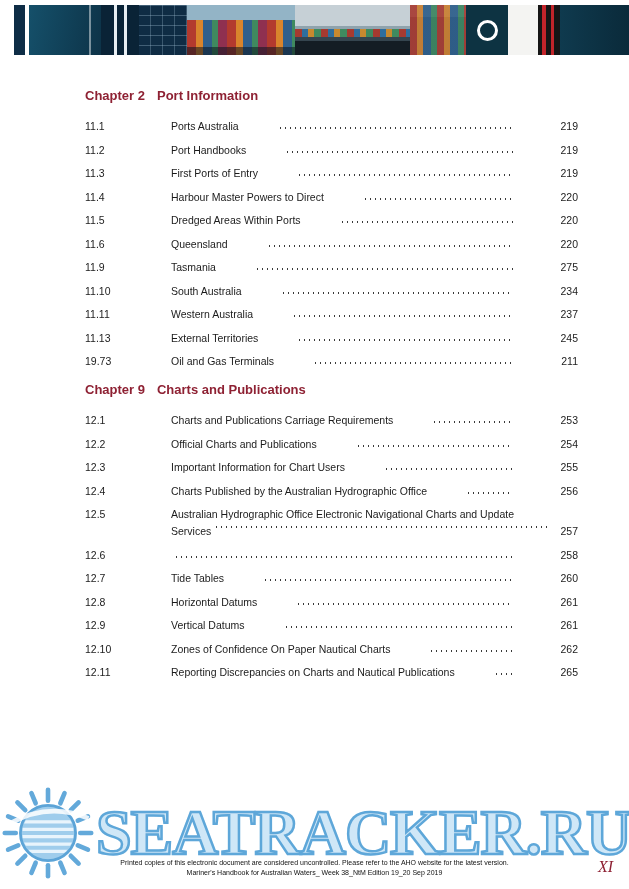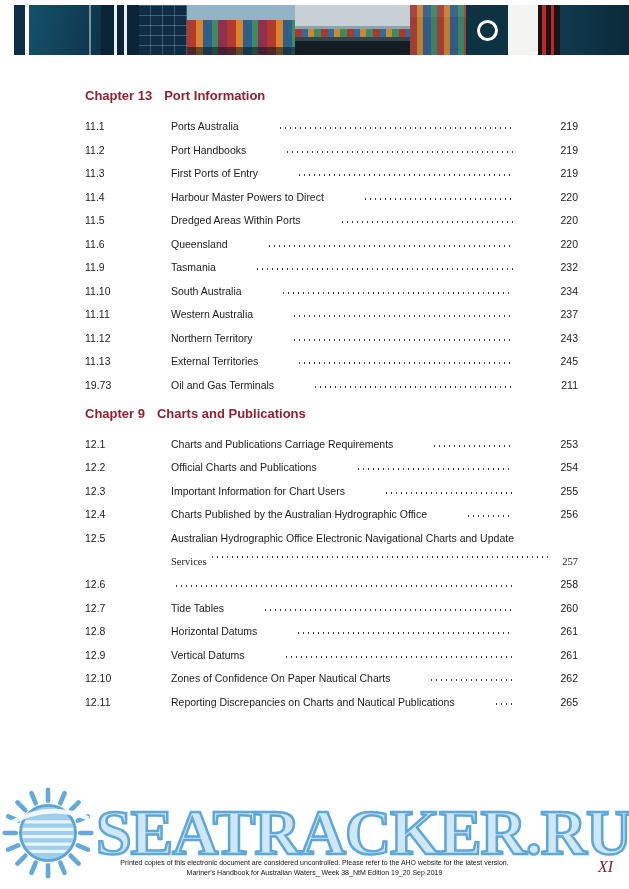--- a/index.html
+++ b/index.html
@@ -53,21 +53,21 @@
   .toc-row{display:flex;align-items:baseline;font-size:10.5px;line-height:13px;margin-bottom:10.5px;color:#1b1b1b;gap:36px;}
   .toc-row.multi{align-items:flex-start;}
   .toc-num{flex:none;width:50px;}
   .toc-title{white-space:nowrap;}
   .leader{flex:1 1 auto;min-width:12px;margin:0 3px;height:4px;align-self:baseline;
       background-image:radial-gradient(circle, #3a3a3a 0.8px, rgba(0,0,0,0) 0.9px);
       background-size:5px 4px;background-repeat:repeat-x;background-position:left bottom;}
   .toc-page{flex:none;min-width:26px;text-align:right;}
   .toc-multiwrap{flex:1 1 auto;min-width:0;}
   .toc-multiwrap .toc-title{white-space:normal;}
-  .toc-line2{display:flex;align-items:flex-start;margin-top:10px;font-family:Liberation Serif, serif;}
+  .toc-line2{display:flex;align-items:flex-start;margin-top:4px;}
 
   
   .watermark{position:absolute;left:2px;right:0;bottom:8px;height:96px;display:flex;align-items:center;z-index:4;text-align:center;}
   .wm-text{
     font-family:"Liberation Serif",serif;font-weight:bold;
     font-size:64px;letter-spacing:-1px;line-height:96px;
     color:#cfe7f7;
     -webkit-text-stroke:2.5px #5ea7d9;
     text-shadow:0 0 1px #5ea7d9;
     white-space:nowrap;
@@ -93,21 +93,21 @@
     <div class="seg-cont2"></div>
     <div class="seg-emblem">
       <div class="ring"></div>
     </div>
     <div class="seg-white"></div>
     <div class="seg-flag"></div>
     <div class="seg-teal2"></div>
   </div>
 
   <div class="toc">
-      <div class="toc-heading"><span class="ch-label">Chapter 13</span><span class="ch-title">Port Information</span></div>
+      <div class="toc-heading"><span class="ch-label">Chapter 2</span><span class="ch-title">Port Information</span></div>
       <div class="toc-row">
         <span class="toc-num">11.1</span>
         <span class="toc-title">Ports Australia</span>
         <span class="leader"></span>
         <span class="toc-page">219</span>
       </div>
       <div class="toc-row">
         <span class="toc-num">11.2</span>
         <span class="toc-title">Port Handbooks</span>
         <span class="leader"></span>
@@ -134,39 +134,33 @@
       <div class="toc-row">
         <span class="toc-num">11.6</span>
         <span class="toc-title">Queensland</span>
         <span class="leader"></span>
         <span class="toc-page">220</span>
       </div>
       <div class="toc-row">
         <span class="toc-num">11.9</span>
         <span class="toc-title">Tasmania</span>
         <span class="leader"></span>
-        <span class="toc-page">232</span>
+        <span class="toc-page">275</span>
       </div>
       <div class="toc-row">
         <span class="toc-num">11.10</span>
         <span class="toc-title">South Australia</span>
         <span class="leader"></span>
         <span class="toc-page">234</span>
       </div>
       <div class="toc-row">
         <span class="toc-num">11.11</span>
         <span class="toc-title">Western Australia</span>
         <span class="leader"></span>
         <span class="toc-page">237</span>
-      </div>
-      <div class="toc-row">
-        <span class="toc-num">11.12</span>
-        <span class="toc-title">Northern Territory</span>
-        <span class="leader"></span>
-        <span class="toc-page">243</span>
       </div>
       <div class="toc-row">
         <span class="toc-num">11.13</span>
         <span class="toc-title">External Territories</span>
         <span class="leader"></span>
         <span class="toc-page">245</span>
       </div>
       <div class="toc-row">
         <span class="toc-num">19.73</span>
         <span class="toc-title">Oil and Gas Terminals</span>

